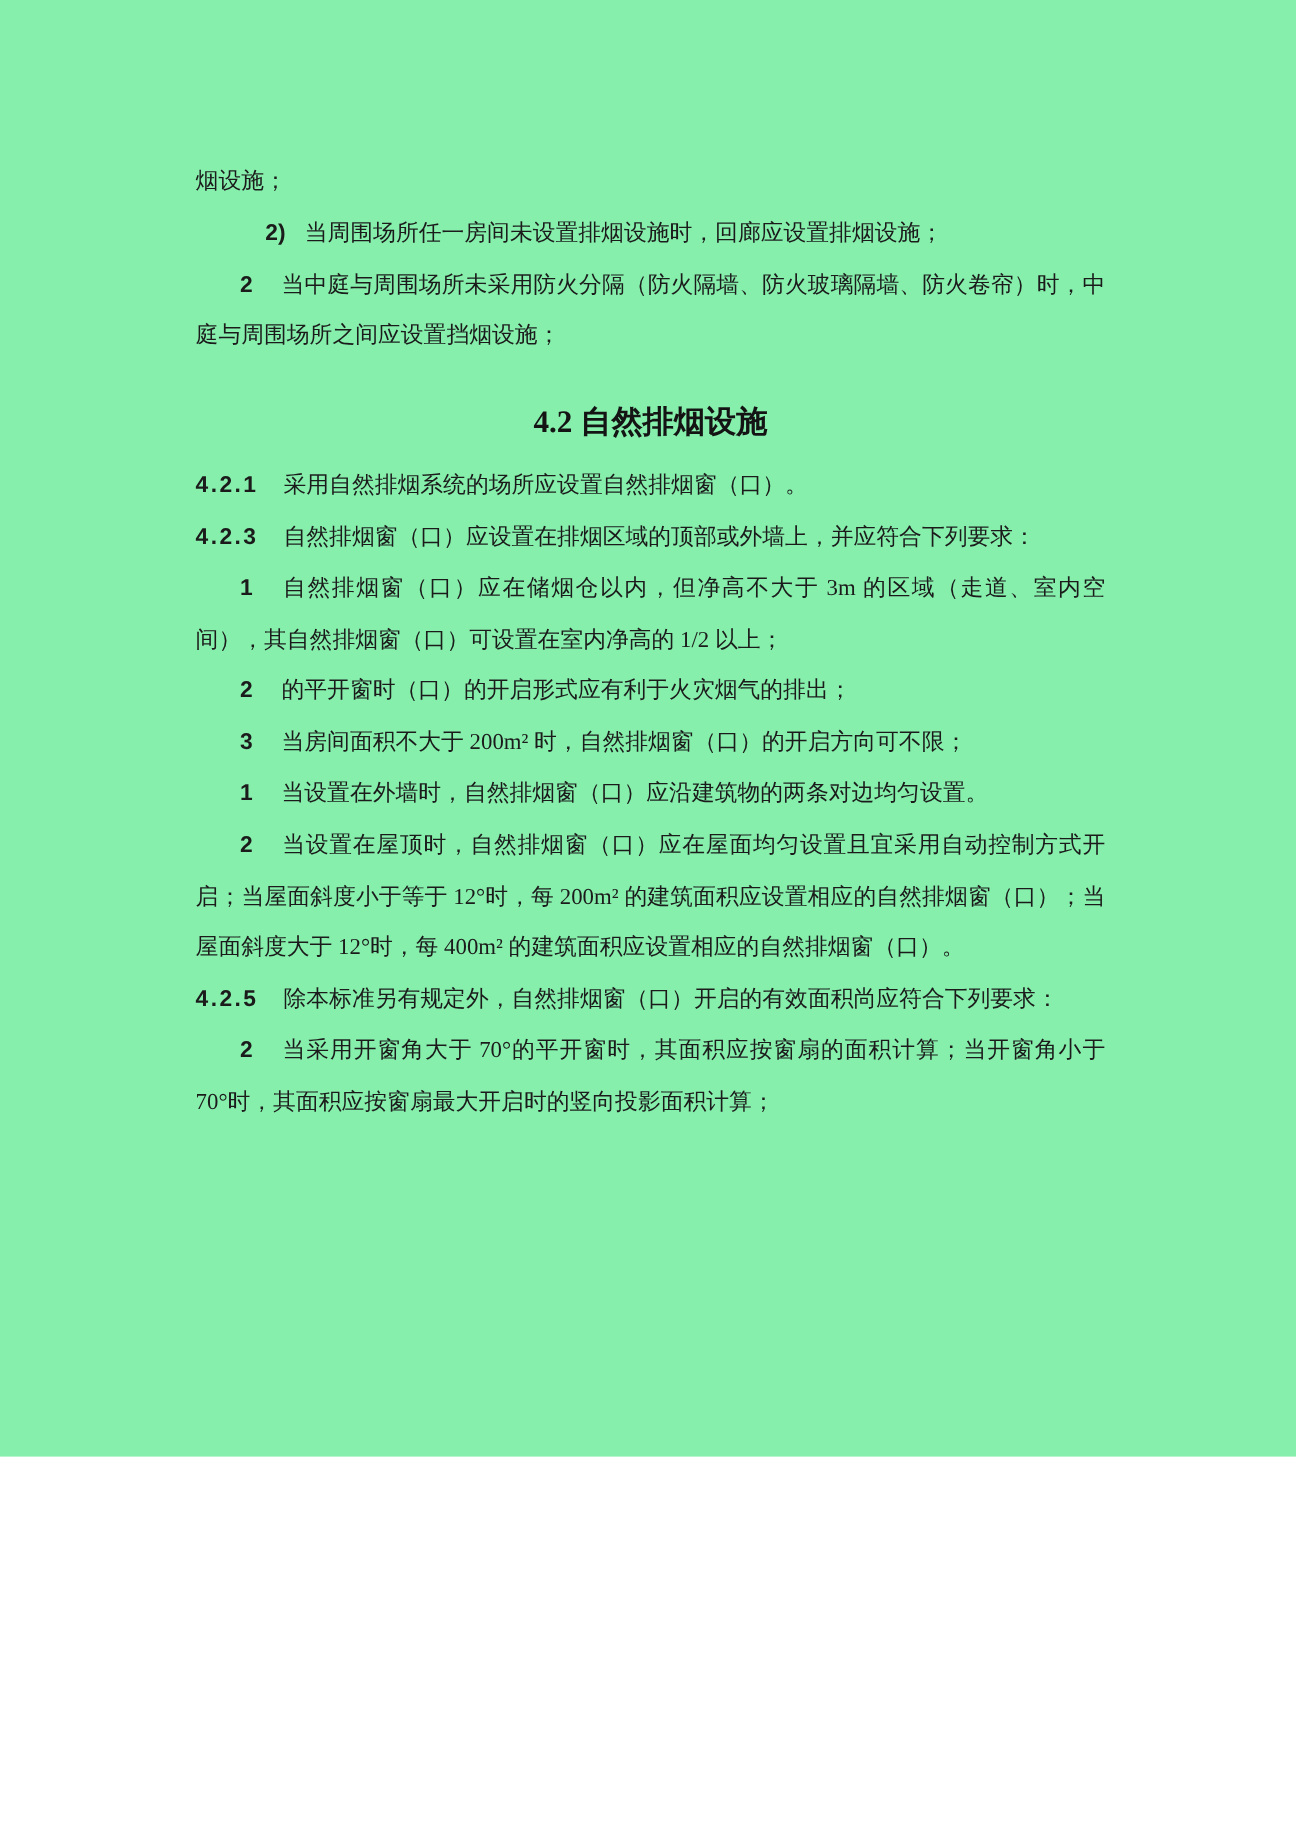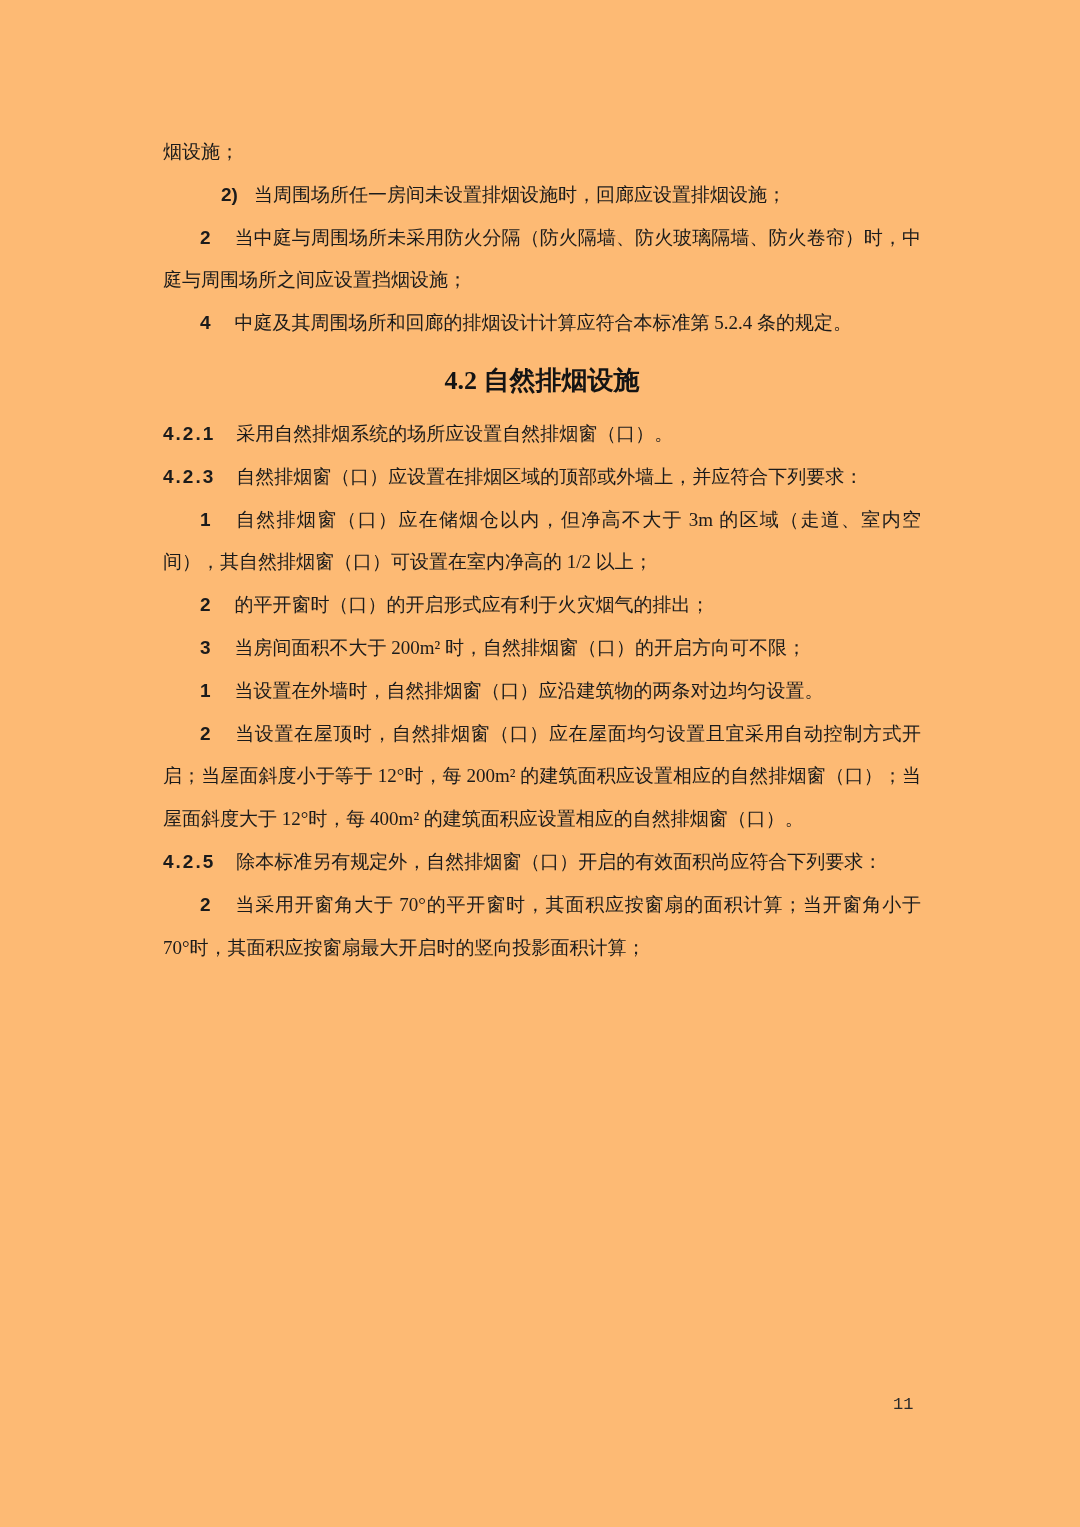--- a/index.html
+++ b/index.html
@@ -3,22 +3,22 @@
 <meta charset="utf-8">
 <style>
   html, body {
     margin: 0;
     padding: 0;
     background: #ffffff;
   }
   .page {
     position: relative;
     width: 1080px;
-    height: 1527px;
-    background: #fdba74;
+    height: 1214px;
+    background: #86efac;
     overflow: hidden;
     color: #1b1b1b;
   }
   .content {
     position: absolute;
     left: 163px;
     top: 0;
     width: 758px;
     padding-top: 131px;
     font-family: "Liberation Serif", "DejaVu Serif", serif;
@@ -36,21 +36,21 @@
   p.continuation { text-indent: 0; }
   .num {
     font-weight: bold;
     font-family: "Liberation Sans", "DejaVu Sans", sans-serif;
     font-size: 19px;
   }
   p.item .num { padding-right: 24px; }
   p.subitem .num { padding-right: 16px; }
   p.section .num { padding-right: 21px; letter-spacing: 2px; }
   h2.heading {
-    margin: 14px 0 11px 0;
+    margin: 28px 0 11px 0;
     text-align: center;
     font-weight: bold;
     font-size: 26px;
     line-height: 43px;
     text-indent: 0;
     font-family: "Liberation Serif", "DejaVu Serif", serif;
     color: #141414;
   }
   .page-num {
     position: absolute;
@@ -63,21 +63,20 @@
   }
 </style>
 </head>
 <body>
 
 <div class="page">
   <main class="content">
       <p class="continuation"><span>烟设施；</span></p>
       <p class="subitem"><span class="num">2)</span><span>当周围场所任一房间未设置排烟设施时，回廊应设置排烟设施；</span></p>
       <p class="item"><span class="num">2</span><span>当中庭与周围场所未采用防火分隔（防火隔墙、防火玻璃隔墙、防火卷帘）时，中庭与周围场所之间应设置挡烟设施；</span></p>
-      <p class="item"><span class="num">4</span><span>中庭及其周围场所和回廊的排烟设计计算应符合本标准第 5.2.4 条的规定。</span></p>
       <h2 class="heading">4.2 自然排烟设施</h2>
       <p class="section"><span class="num">4.2.1</span><span>采用自然排烟系统的场所应设置自然排烟窗（口）。</span></p>
       <p class="section"><span class="num">4.2.3</span><span>自然排烟窗（口）应设置在排烟区域的顶部或外墙上，并应符合下列要求：</span></p>
       <p class="item"><span class="num">1</span><span>自然排烟窗（口）应在储烟仓以内，但净高不大于 3m 的区域（走道、室内空间），其自然排烟窗（口）可设置在室内净高的 1/2 以上；</span></p>
       <p class="item"><span class="num">2</span><span>的平开窗时（口）的开启形式应有利于火灾烟气的排出；</span></p>
       <p class="item"><span class="num">3</span><span>当房间面积不大于 200m² 时，自然排烟窗（口）的开启方向可不限；</span></p>
       <p class="item"><span class="num">1</span><span>当设置在外墙时，自然排烟窗（口）应沿建筑物的两条对边均匀设置。</span></p>
       <p class="item"><span class="num">2</span><span>当设置在屋顶时，自然排烟窗（口）应在屋面均匀设置且宜采用自动控制方式开启；当屋面斜度小于等于 12°时，每 200m² 的建筑面积应设置相应的自然排烟窗（口）；当屋面斜度大于 12°时，每 400m² 的建筑面积应设置相应的自然排烟窗（口）。</span></p>
       <p class="section"><span class="num">4.2.5</span><span>除本标准另有规定外，自然排烟窗（口）开启的有效面积尚应符合下列要求：</span></p>
       <p class="item"><span class="num">2</span><span>当采用开窗角大于 70°的平开窗时，其面积应按窗扇的面积计算；当开窗角小于 70°时，其面积应按窗扇最大开启时的竖向投影面积计算；</span></p>

